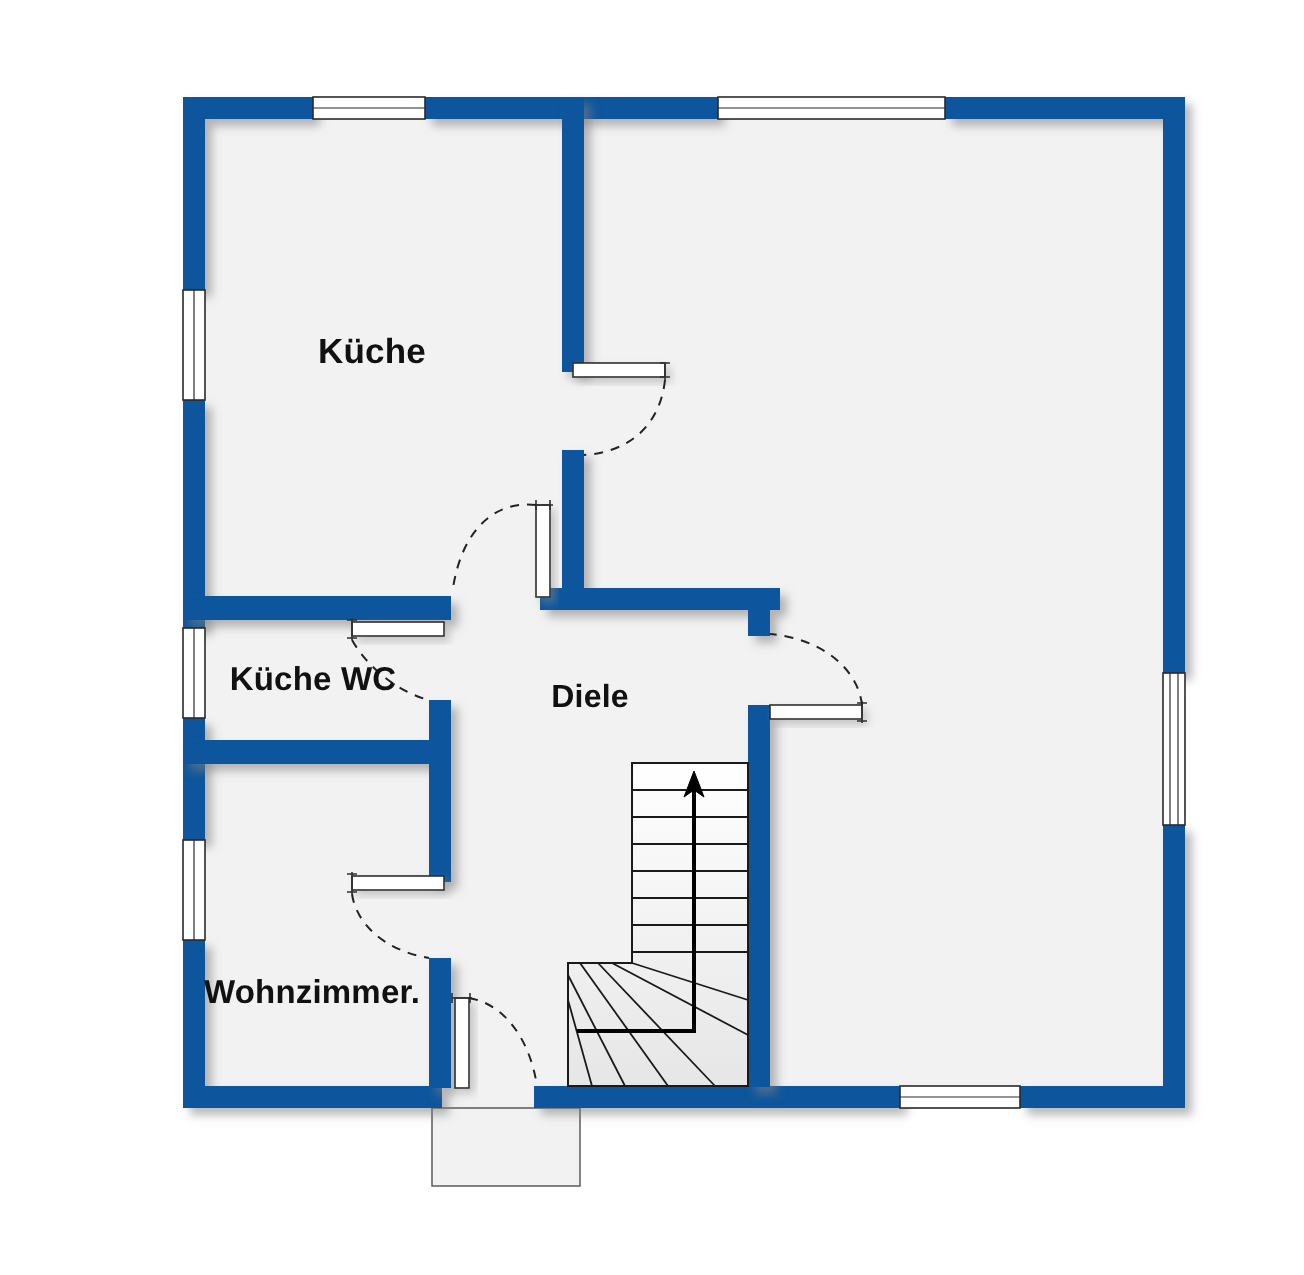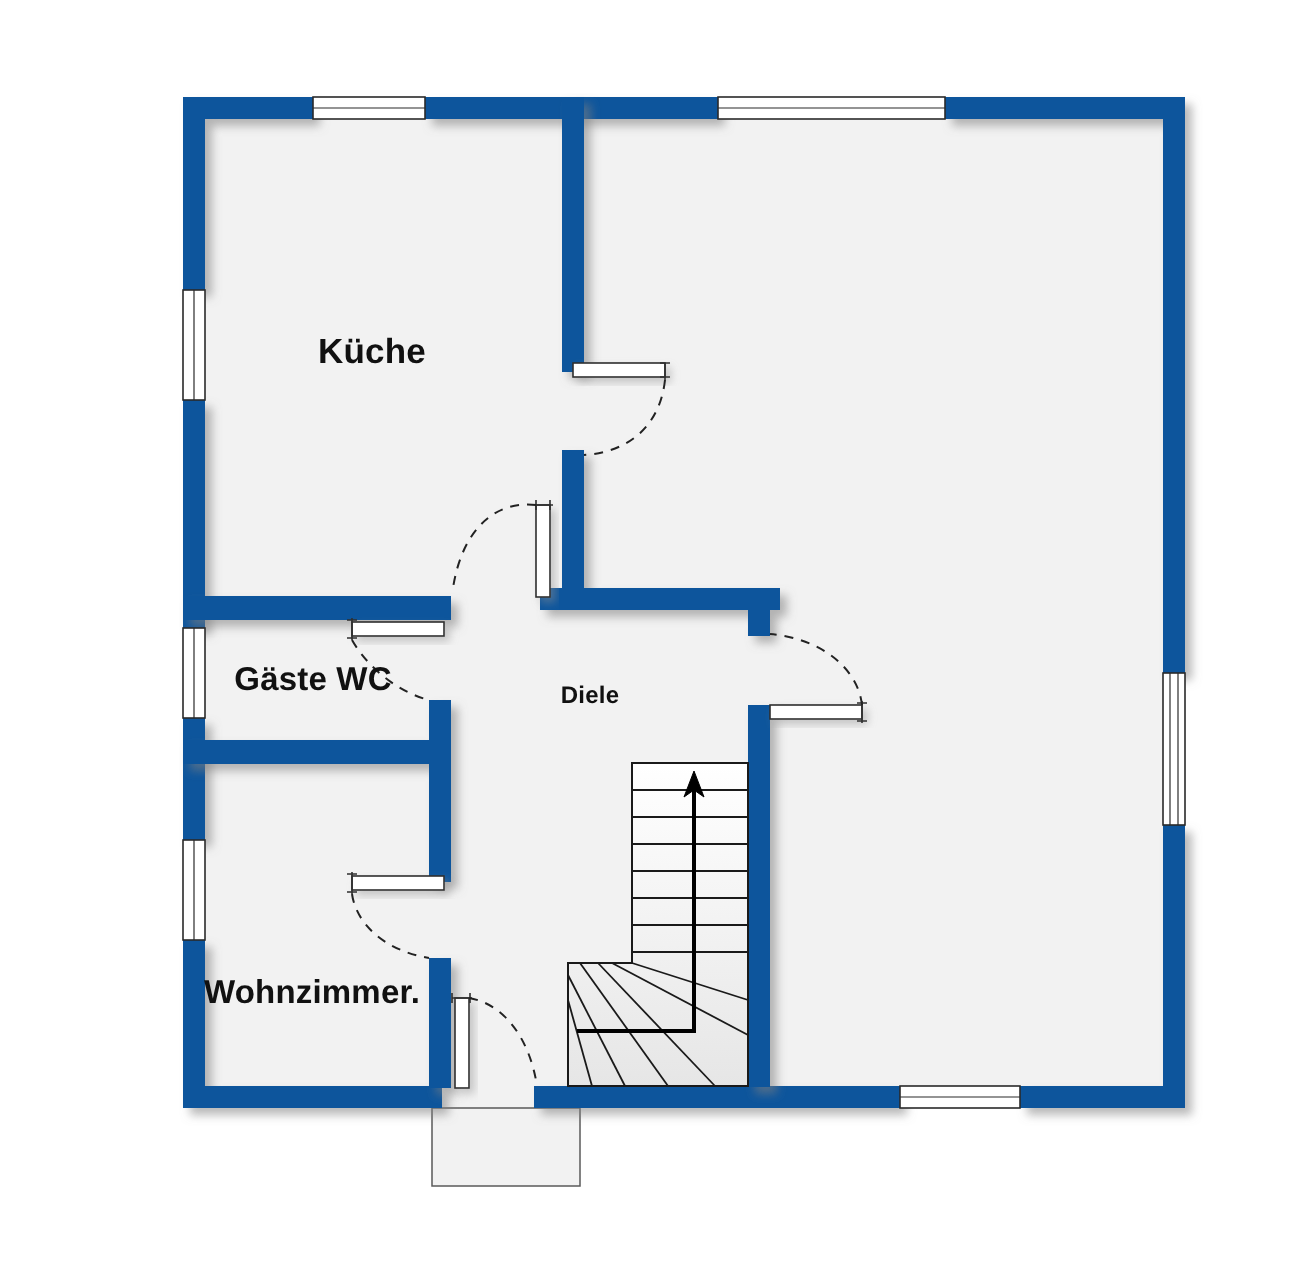--- a/index.html
+++ b/index.html
@@ -33,21 +33,21 @@
     font-weight: bold;
     color: #111111;
     white-space: nowrap;
     letter-spacing: 0.2px;
     transform: translate(-50%, -50%);
     pointer-events: none;
     text-rendering: geometricPrecision;
   }
   .lbl-kueche      { font-size: 35px; }
   .lbl-wohnzimmer  { font-size: 35px; }
-  .lbl-diele       { font-size: 24px; }
+  .lbl-diele       { font-size: 32px; }
   .lbl-gaestewc    { font-size: 33px; }
   .lbl-abstellk    { font-size: 33px; }
 </style>
 </head>
 <body>
 
 <div id="floorplan-root">
 
   <svg id="plan-svg" viewBox="0 0 1304 1275" xmlns="http://www.w3.org/2000/svg">
 
@@ -220,17 +220,17 @@
       </g>
     </g>
 
   </svg>
 
   <div class="room-label lbl-kueche" style="left:372px; top:352px;">Küche</div>
 
 
   <div class="room-label lbl-diele" style="left:590px; top:696px;">Diele</div>
 
-  <div class="room-label lbl-gaestewc" style="left:313px; top:679px;">Gäste WC</div>
+  <div class="room-label lbl-gaestewc" style="left:313px; top:679px;">Küche WC</div>
 
   <div class="room-label lbl-abstellk" style="left:312px; top:992px;">Wohnzimmer.</div>
 
 </div>
 
 </body></html>

